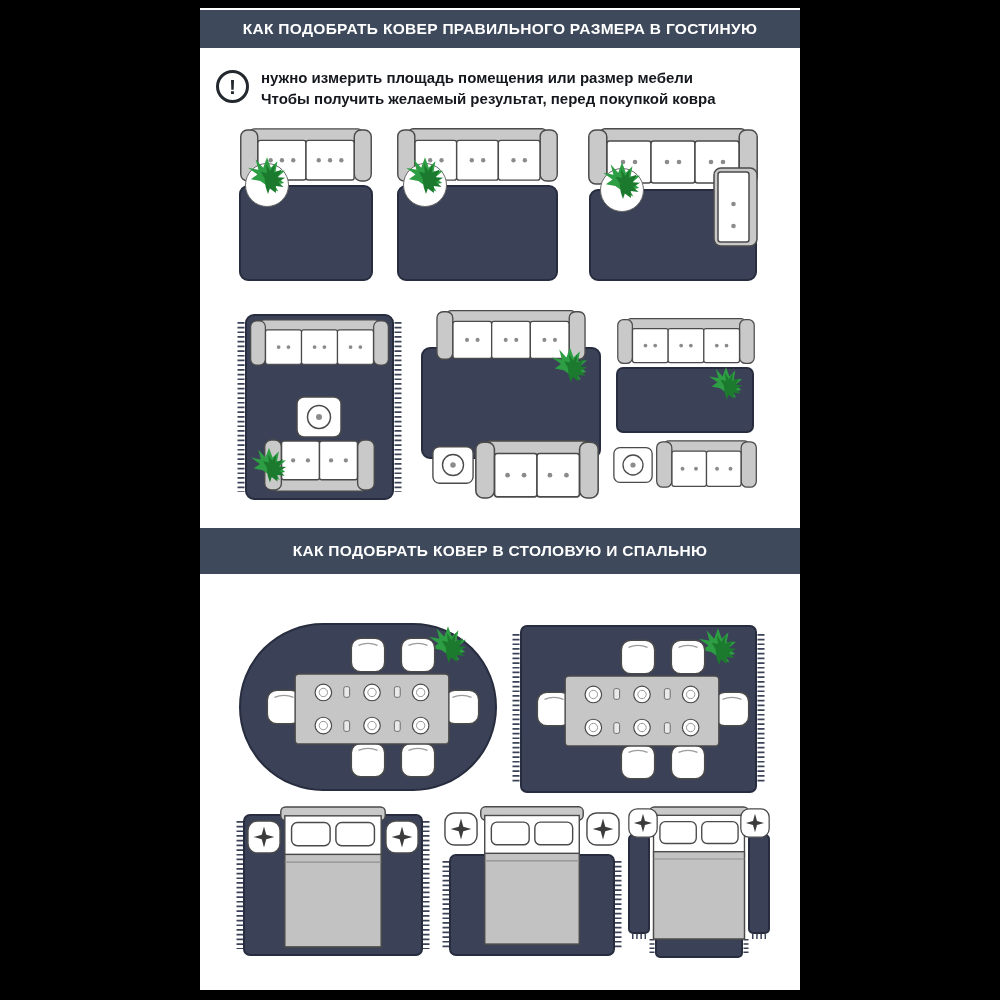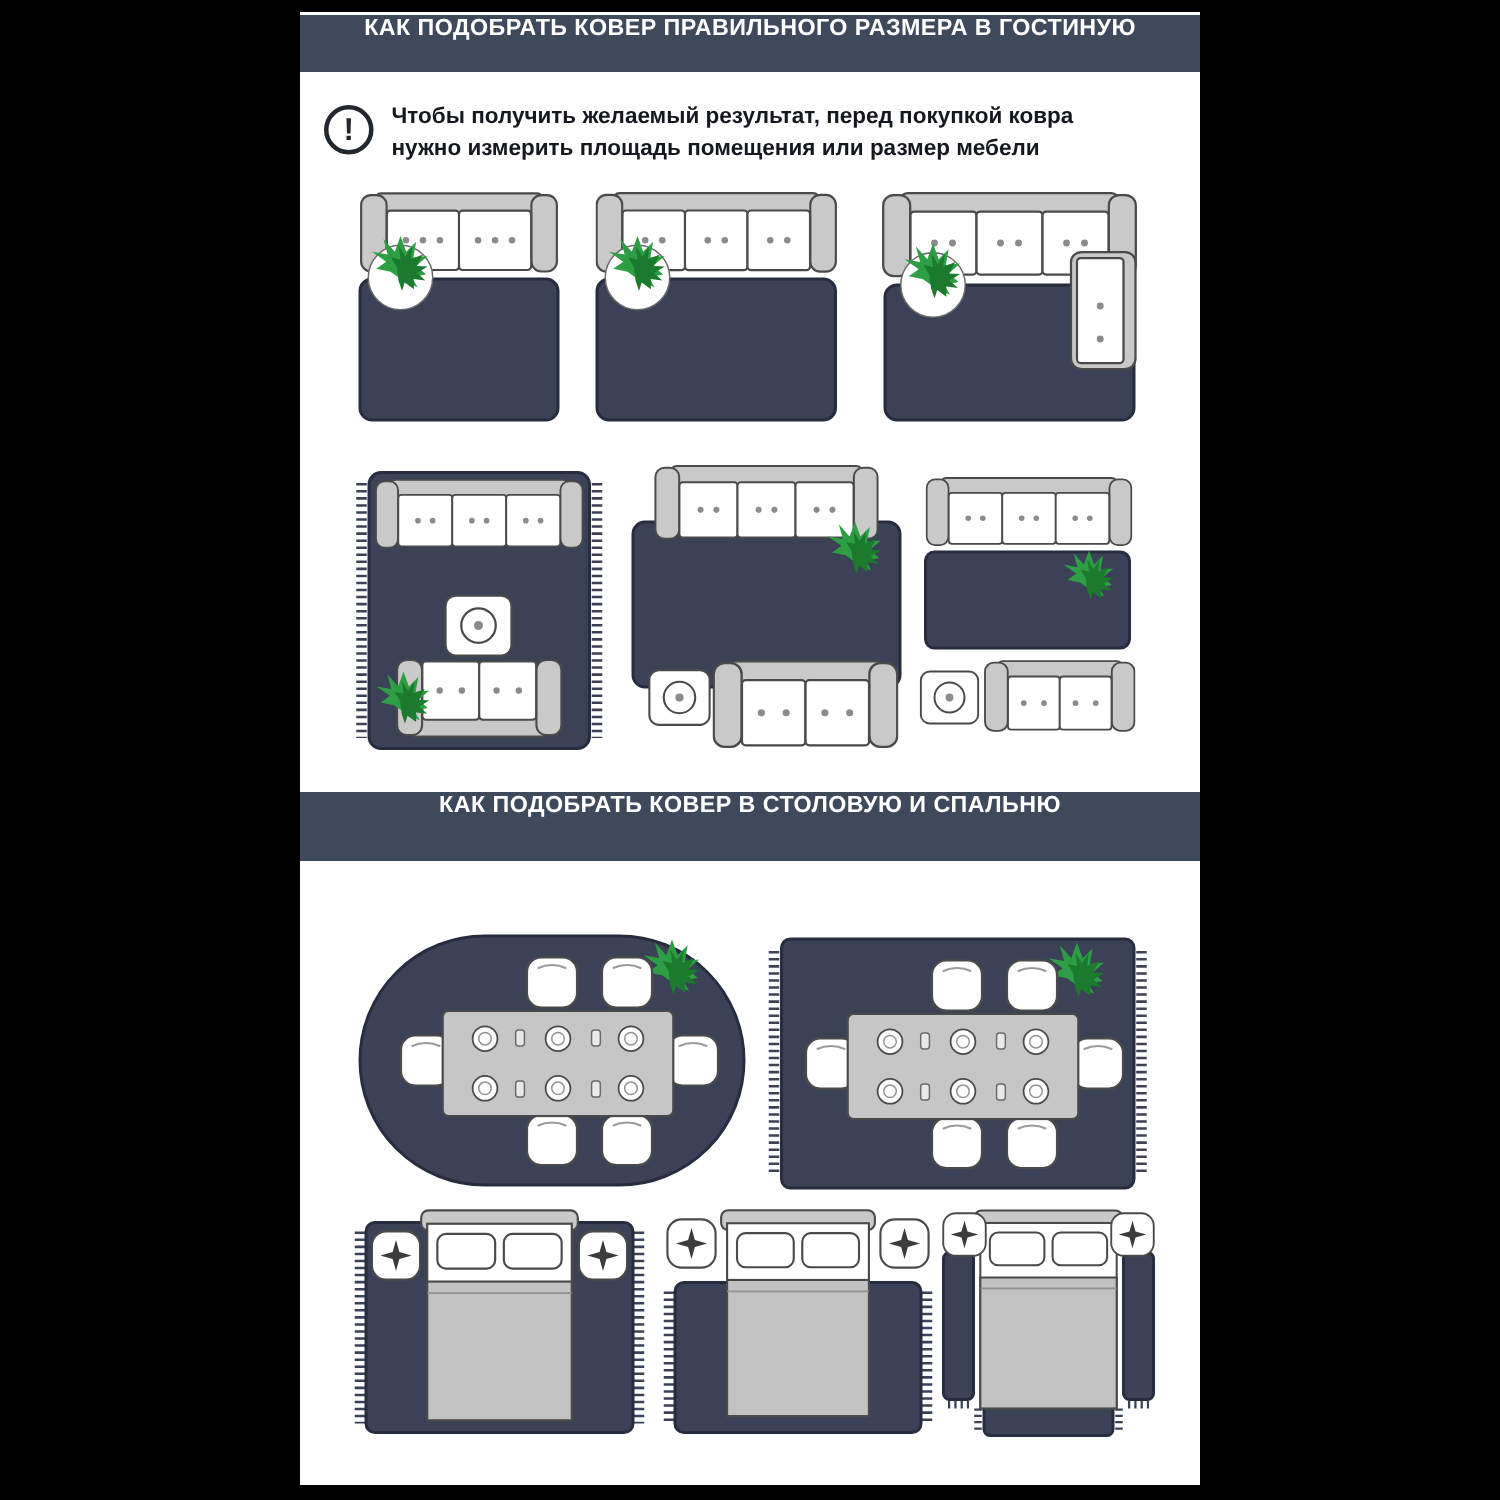--- a/index.html
+++ b/index.html
@@ -1,19 +1,19 @@
 <!DOCTYPE html>
 <html style="--header-bg: #3e4a5c; --rug: #3b4257; --rug-border: #272d3f; --furniture-gray: #c9c9c9; --outline: #4a4a4a; --plant-green: #2e9e44; --plant-green-dark: #1c7a2e; --text: #15181e; --frame: #000000;"><head>
 <meta charset="utf-8">
 <style>
   *{box-sizing:border-box}
   html,body{margin:0;padding:0;background:#000}
   .page{position:relative;width:1000px;height:1000px;background:var(--frame,#000);overflow:hidden;font-family:"Liberation Sans",sans-serif}
   .sheet{position:absolute;left:200px;top:8px;width:600px;height:982px;background:#fff}
-  .bar{position:absolute;left:0;width:100%;background:var(--header-bg,#3e4a5c);color:#fff;font-weight:bold;text-align:center;display:flex;justify-content:center;font-size:15.5px;letter-spacing:.3px}
+  .bar{position:absolute;left:0;width:100%;background:var(--header-bg,#3e4a5c);color:#fff;font-weight:bold;text-align:center;display:flex;align-items:center;justify-content:center;font-size:15.5px;letter-spacing:.3px}
   .bar1{top:2px;height:38px}
   .bar2{top:520px;height:46px}
   .note{position:absolute;top:59px;left:16px;right:10px;display:flex;gap:12px;align-items:flex-start}
   .note-icon{width:33px;height:33px;border:3px solid #23282f;border-radius:50%;display:flex;align-items:center;justify-content:center;font-weight:bold;font-size:21px;color:#23282f;flex:0 0 auto;margin-top:3px}
   .note-text{font-weight:bold;font-size:15px;line-height:21px;color:var(--text,#15181e)}
   .diag{position:absolute}
   .rug{fill:var(--rug,#3b4257);stroke:var(--rug-border,#272d3f);stroke-width:2}
   .fringe{stroke:var(--rug,#3b4257);stroke-width:7;stroke-dasharray:1.7 3;fill:none}
   .fringe-sm{stroke:var(--rug,#3b4257);stroke-width:5;stroke-dasharray:1.5 2.7;fill:none}
 </style>
@@ -122,22 +122,22 @@
 <div class="page">
   <div class="sheet">
 
     <div class="bar bar1">
       <span>КАК ПОДОБРАТЬ КОВЕР ПРАВИЛЬНОГО РАЗМЕРА В ГОСТИНУЮ</span>
     </div>
 
     <div class="note">
       <div class="note-icon">!</div>
       <div class="note-text">
+        <div>нужно измерить площадь помещения или размер мебели</div>
         <div>Чтобы получить желаемый результат, перед покупкой ковра</div>
-        <div>нужно измерить площадь помещения или размер мебели</div>
       </div>
     </div>
 
     <svg class="diag" style="left:37px;top:120px" width="138" height="156" viewBox="0 0 138 156">
       <rect class="rug" x="3" y="58" width="132" height="94" rx="8"></rect>
       <use href="#sofa2w" x="3" y="0" width="132" height="55"></use>
       <circle cx="30" cy="57" r="21.5" fill="#ffffff" stroke="#6a6a6a" stroke-width="1"></circle>
       <use href="#plantg" transform="translate(30,55) scale(0.95)"></use>
     </svg>
 

